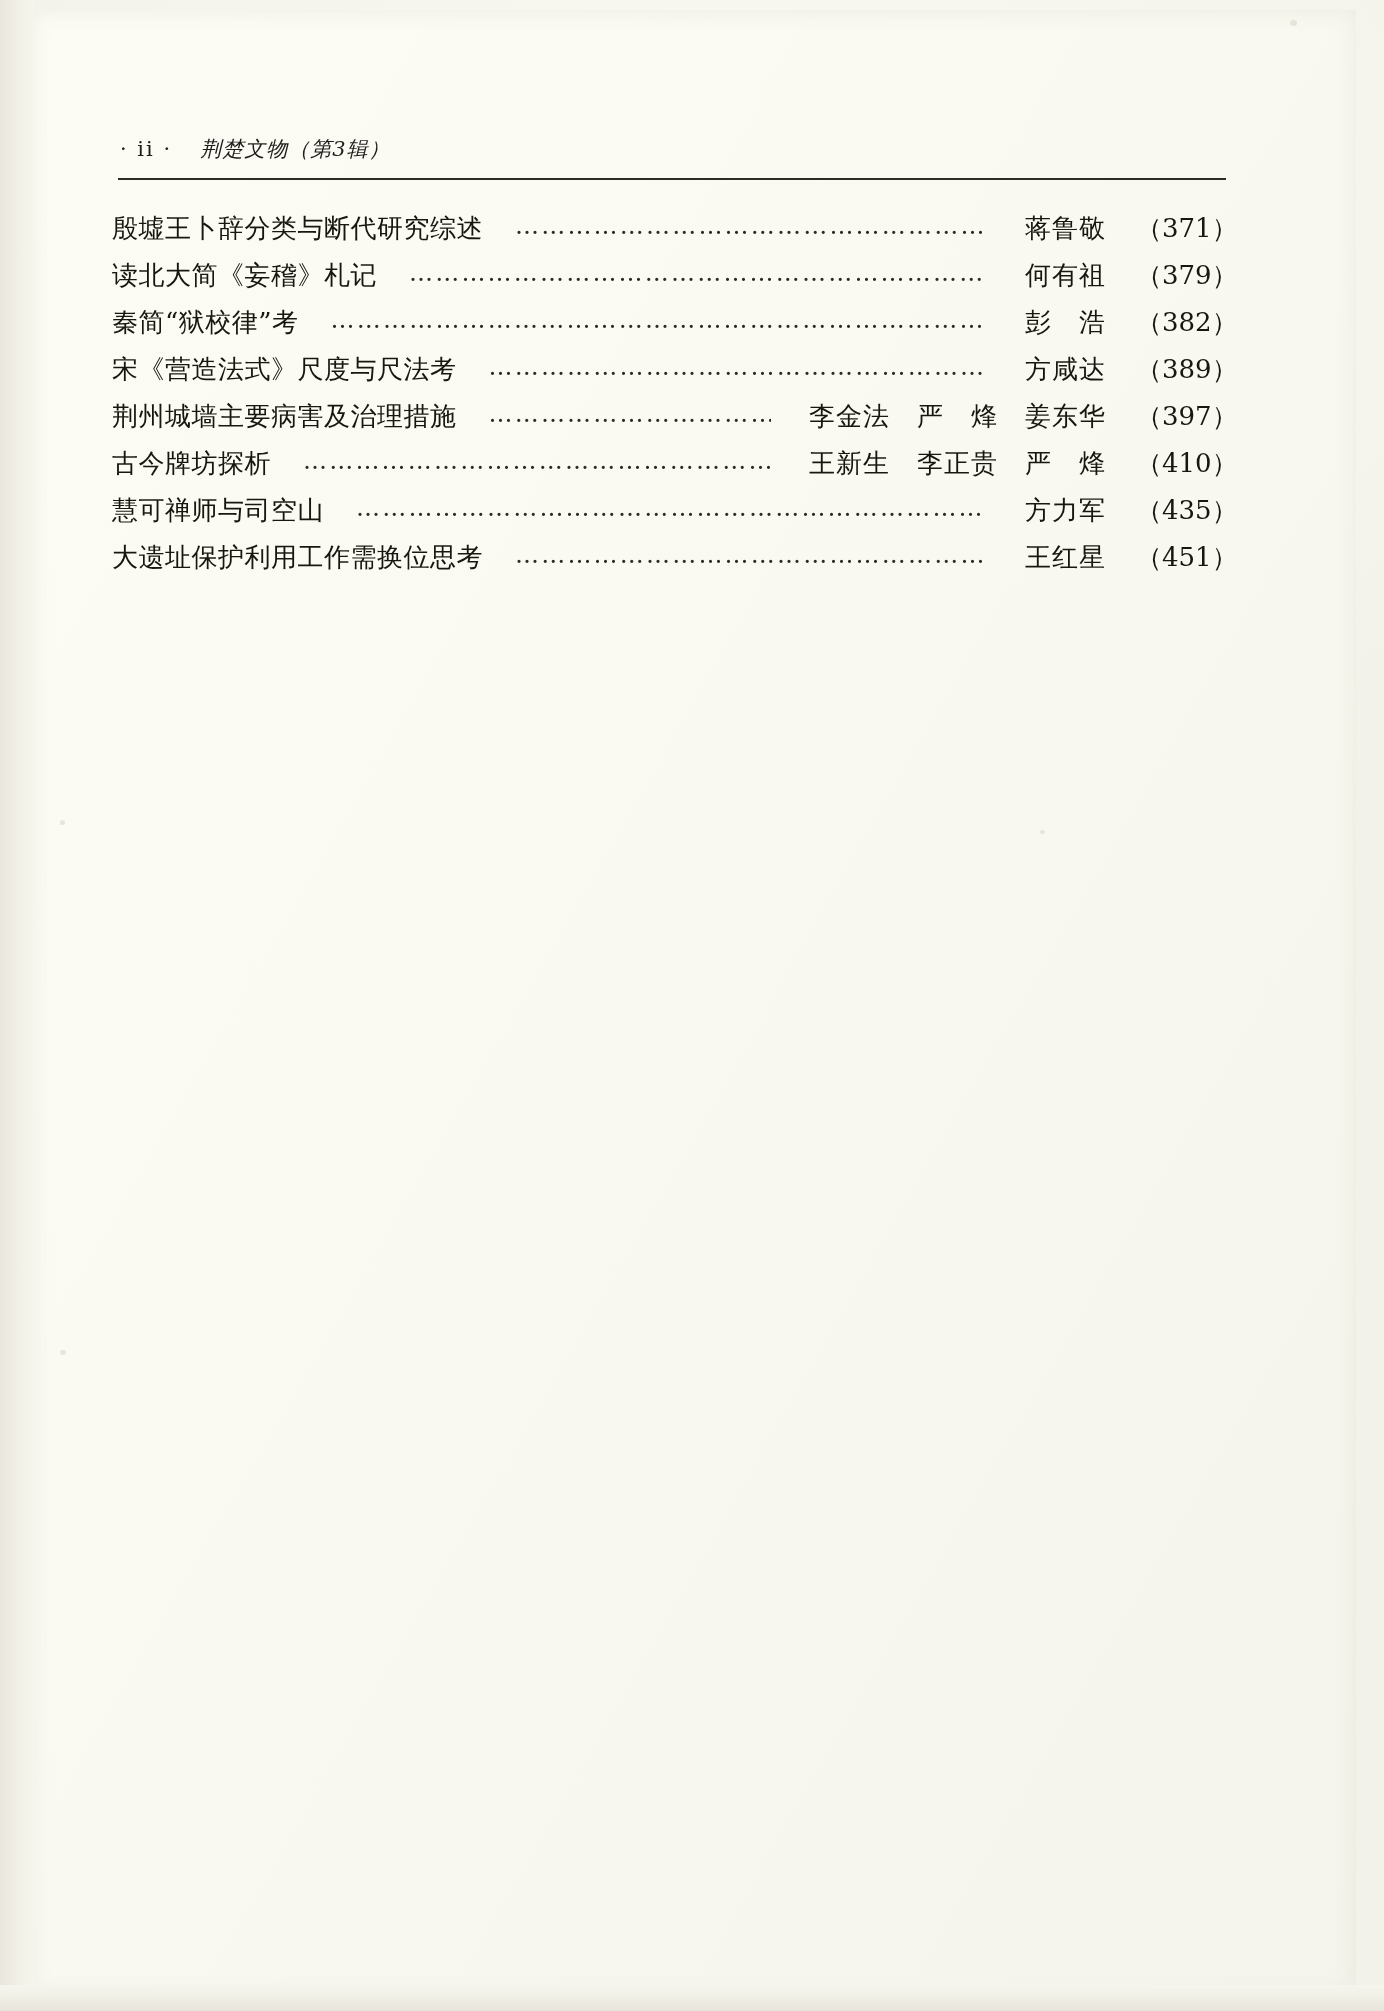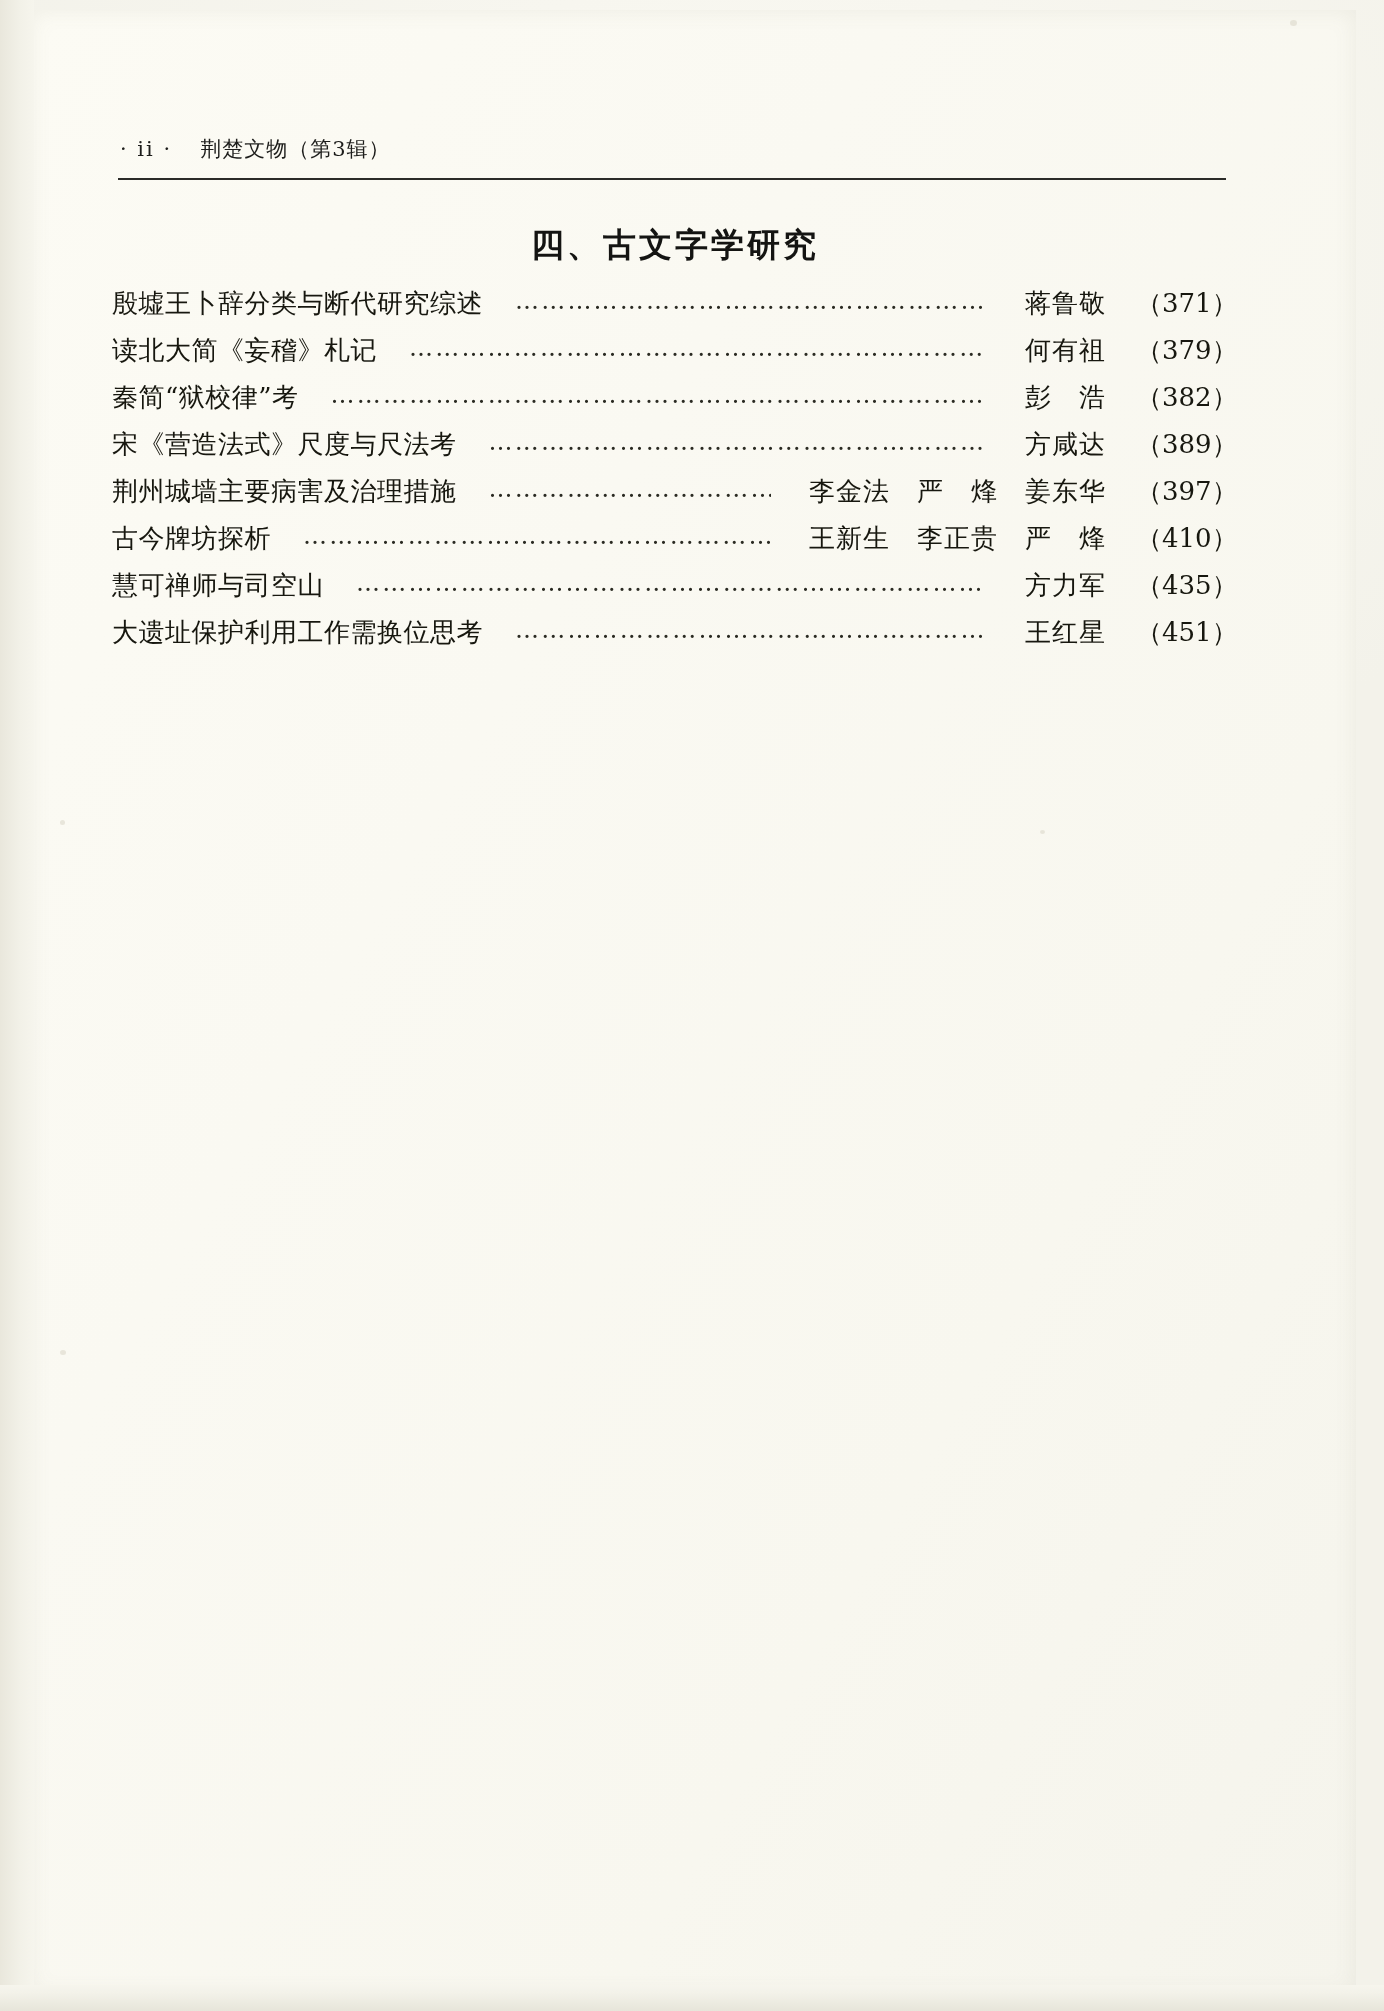--- a/index.html
+++ b/index.html
@@ -72,20 +72,21 @@
     font-family: "DejaVu Serif", "Liberation Serif", serif;
   }
   .runhead .folio {
     letter-spacing: 2px;
     margin-right: 28px;
     white-space: nowrap;
   }
   .runhead .title {
     letter-spacing: 1px;
     white-space: nowrap;
+    font-style: italic;
   }
   .rule {
     position: absolute;
     top: 178px;
     left: 118px;
     width: 1108px;
     height: 2px;
     background: #2b2b28;
   }
 
@@ -162,21 +163,20 @@
 <div class="content">
 
   <div class="runhead">
     <span class="folio">· ii ·</span>
     <span class="title">荆楚文物（第3辑）</span>
   </div>
   <div class="rule"></div>
 
   <div class="toc">
 
-    <div class="section-title first">四、古文字学研究</div>
 
     <div class="entry">
       <span class="etitle">殷墟王卜辞分类与断代研究综述</span>
       <span class="leader">……………………………………………………………………………………………………………………</span>
       <span class="authors">蒋鲁敬</span>
       <span class="page-no">（371）</span>
     </div>
 
     <div class="entry">
       <span class="etitle">读北大简《妄稽》札记</span>

